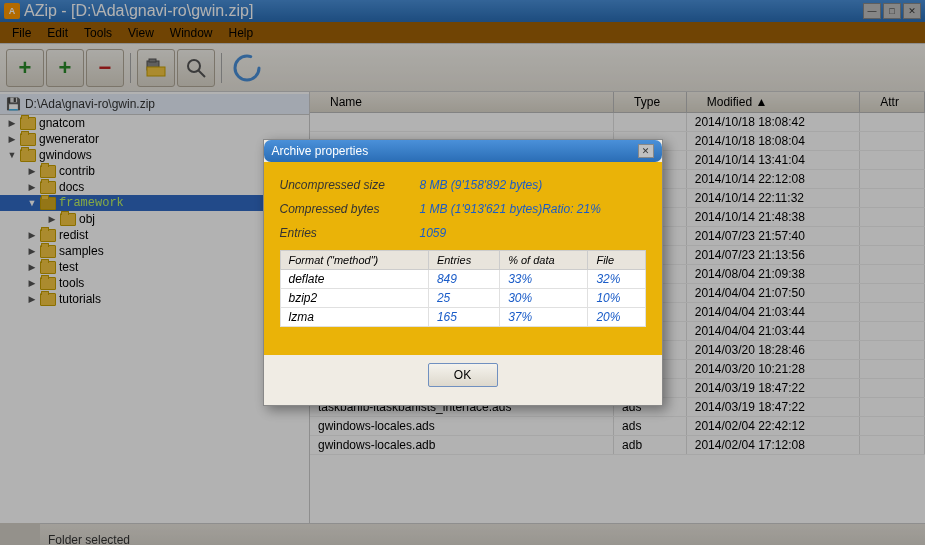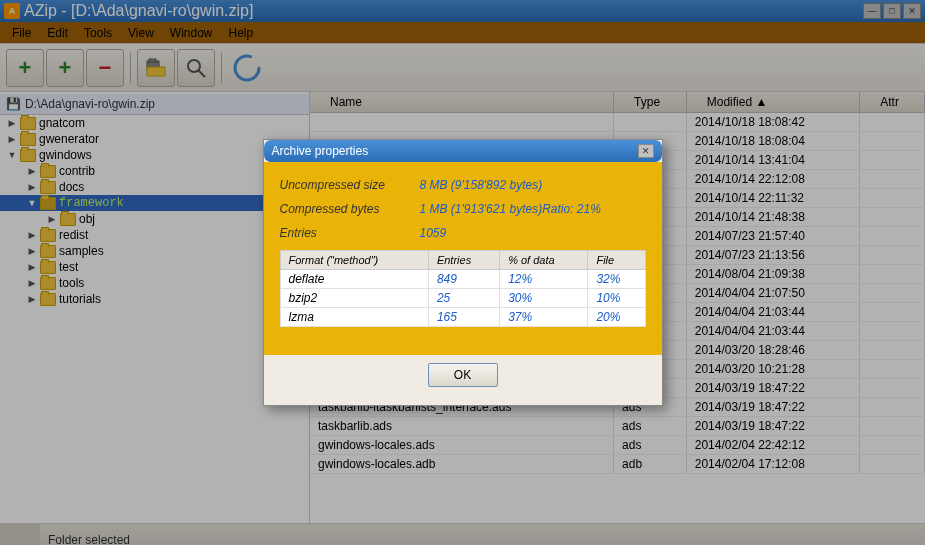--- a/index.html
+++ b/index.html
@@ -429,26 +429,20 @@
           <td></td>
         </tr>
         <tr class="table-row">
           <td></td>
           <td></td>
           <td>2014/03/19 18:47:22</td>
           <td></td>
         </tr>
         <tr class="table-row">
           <td>taskbarlib-itaskbarlists_interface.ads</td>
-          <td>ads</td>
-          <td>2014/03/19 18:47:22</td>
-          <td></td>
-        </tr>
-        <tr class="table-row">
-          <td>taskbarlib.ads</td>
           <td>ads</td>
           <td>2014/03/19 18:47:22</td>
           <td></td>
         </tr>
         <tr class="table-row">
           <td>gwindows-locales.ads</td>
           <td>ads</td>
           <td>2014/02/04 22:42:12</td>
           <td></td>
         </tr>
@@ -494,21 +488,21 @@
             <th>Format ("method")</th>
             <th>Entries</th>
             <th>% of data</th>
             <th>File</th>
           </tr>
         </thead>
         <tbody>
           <tr>
             <td>deflate</td>
             <td class="blue">849</td>
-            <td class="blue">12%</td>
+            <td class="blue">33%</td>
             <td class="blue">32%</td>
           </tr>
           <tr>
             <td>bzip2</td>
             <td class="blue">25</td>
             <td class="blue">30%</td>
             <td class="blue">10%</td>
           </tr>
           <tr>
             <td>lzma</td>

